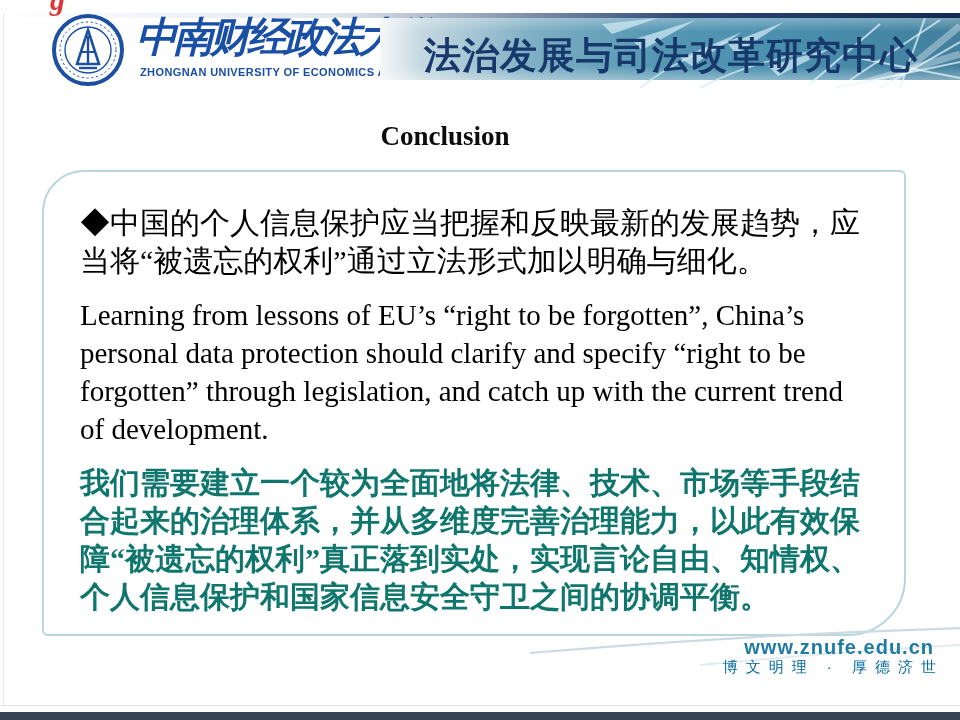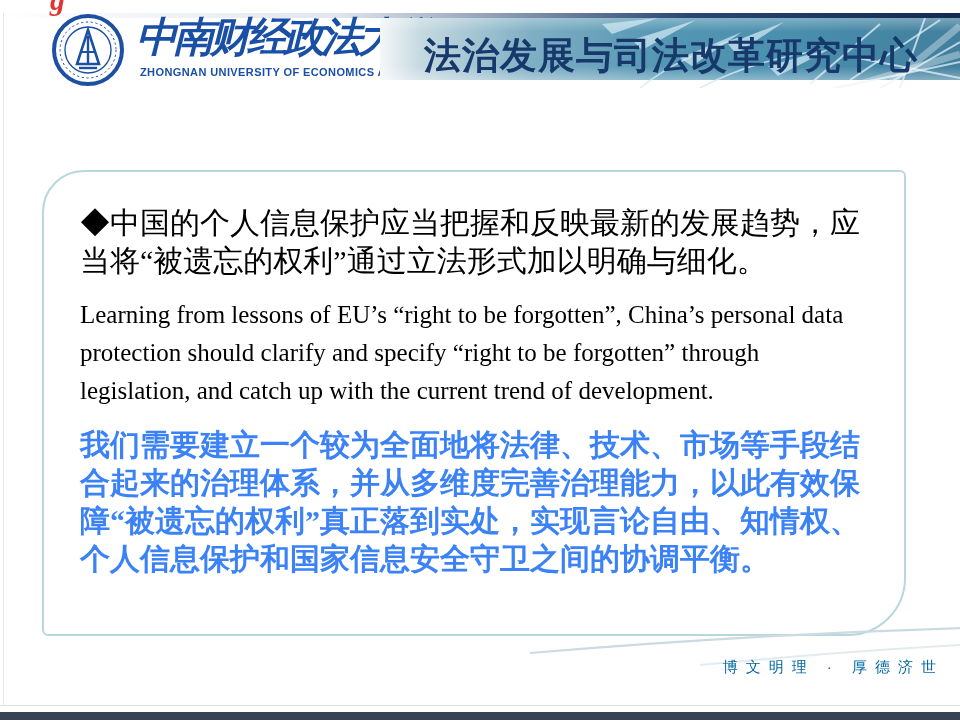--- a/index.html
+++ b/index.html
@@ -40,23 +40,23 @@
   
   .slide-title{position:absolute;top:121px;left:0;width:890px;text-align:center;
           font-family:"Liberation Serif",serif;font-weight:bold;font-size:27px;color:#0d0d0d;}
 
   
   .content-box{position:absolute;left:42px;top:170px;width:864px;height:466px;
           box-sizing:border-box;border:2px solid #b7d7dd;border-radius:42px 6px 58px 6px;
           background:#ffffff;padding:16px 18px 0 20px;}
   .content-box p{margin:16px;}
   .p-zh-lead{font-family:"Liberation Serif",serif;font-size:30px;line-height:38px;color:#000;}
-  .p-en{font-family:"Liberation Serif",serif;font-size:25px;line-height:38px;color:#000;}
+  .p-en{font-family:"Liberation Serif",serif;font-size:29px;line-height:38px;color:#000;}
   .p-zh-body{font-family:"Liberation Serif",serif;font-weight:bold;font-size:30px;
-             line-height:38px;color:#3b82f6;}
+             line-height:38px;color:#0f766e;}
 
   
   .swoosh{position:absolute;left:0;top:615px;width:960px;height:60px;pointer-events:none;}
   .site{position:absolute;right:26px;top:636px;font-size:20px;font-weight:bold;
         color:#1f7aa6;letter-spacing:1px;}
   .motto{position:absolute;right:16px;top:658px;font-size:15px;color:#0369a1;
          letter-spacing:8px;white-space:nowrap;}
 </style>
 </head>
 <body>
@@ -104,30 +104,32 @@
         <polygon points="388,48 452,30 398,58"></polygon>
       </g>
       <g stroke="rgba(210,234,244,0.8)" stroke-width="1.6" fill="none">
         <path d="M260 70 Q300 38 360 20"></path>
         <path d="M320 70 Q370 44 430 34"></path>
       </g>
     </svg>
     <div class="banner-title">法治发展与司法改革研究中心</div>
   </div>
 
+  <div class="slide-title">Conclusion</div>
 
   <div class="content-box">
     <p class="p-zh-lead">◆中国的个人信息保护应当把握和反映最新的发展趋势，应当将“被遗忘的权利”通过立法形式加以明确与细化。</p>
     <p class="p-en">Learning from lessons of EU’s “right to be forgotten”, China’s personal data protection should clarify and specify “right to be forgotten” through legislation, and catch up with the current trend of development.</p>
     <p class="p-zh-body">我们需要建立一个较为全面地将法律、技术、市场等手段结合起来的治理体系，并从多维度完善治理能力，以此有效保障“被遗忘的权利”真正落到实处，实现言论自由、知情权、个人信息保护和国家信息安全守卫之间的协调平衡。</p>
   </div>
 
   <svg class="swoosh" viewBox="0 0 960 60">
     <path d="M 530 38 Q 740 20 962 13" stroke="#ccdbe1" stroke-width="2.2" fill="none"></path>
     <path d="M 700 50 Q 850 36 962 30" stroke="#e2ebef" stroke-width="2" fill="none"></path>
   </svg>
+  <div class="site">www.znufe.edu.cn</div>
   <div class="motto">博文明理 · 厚德济世</div>
 
   <div class="left-line"></div>
   <div class="bottom-line"></div>
   <div class="bottom-bar"></div>
 
 </div>
 
 </body></html>

